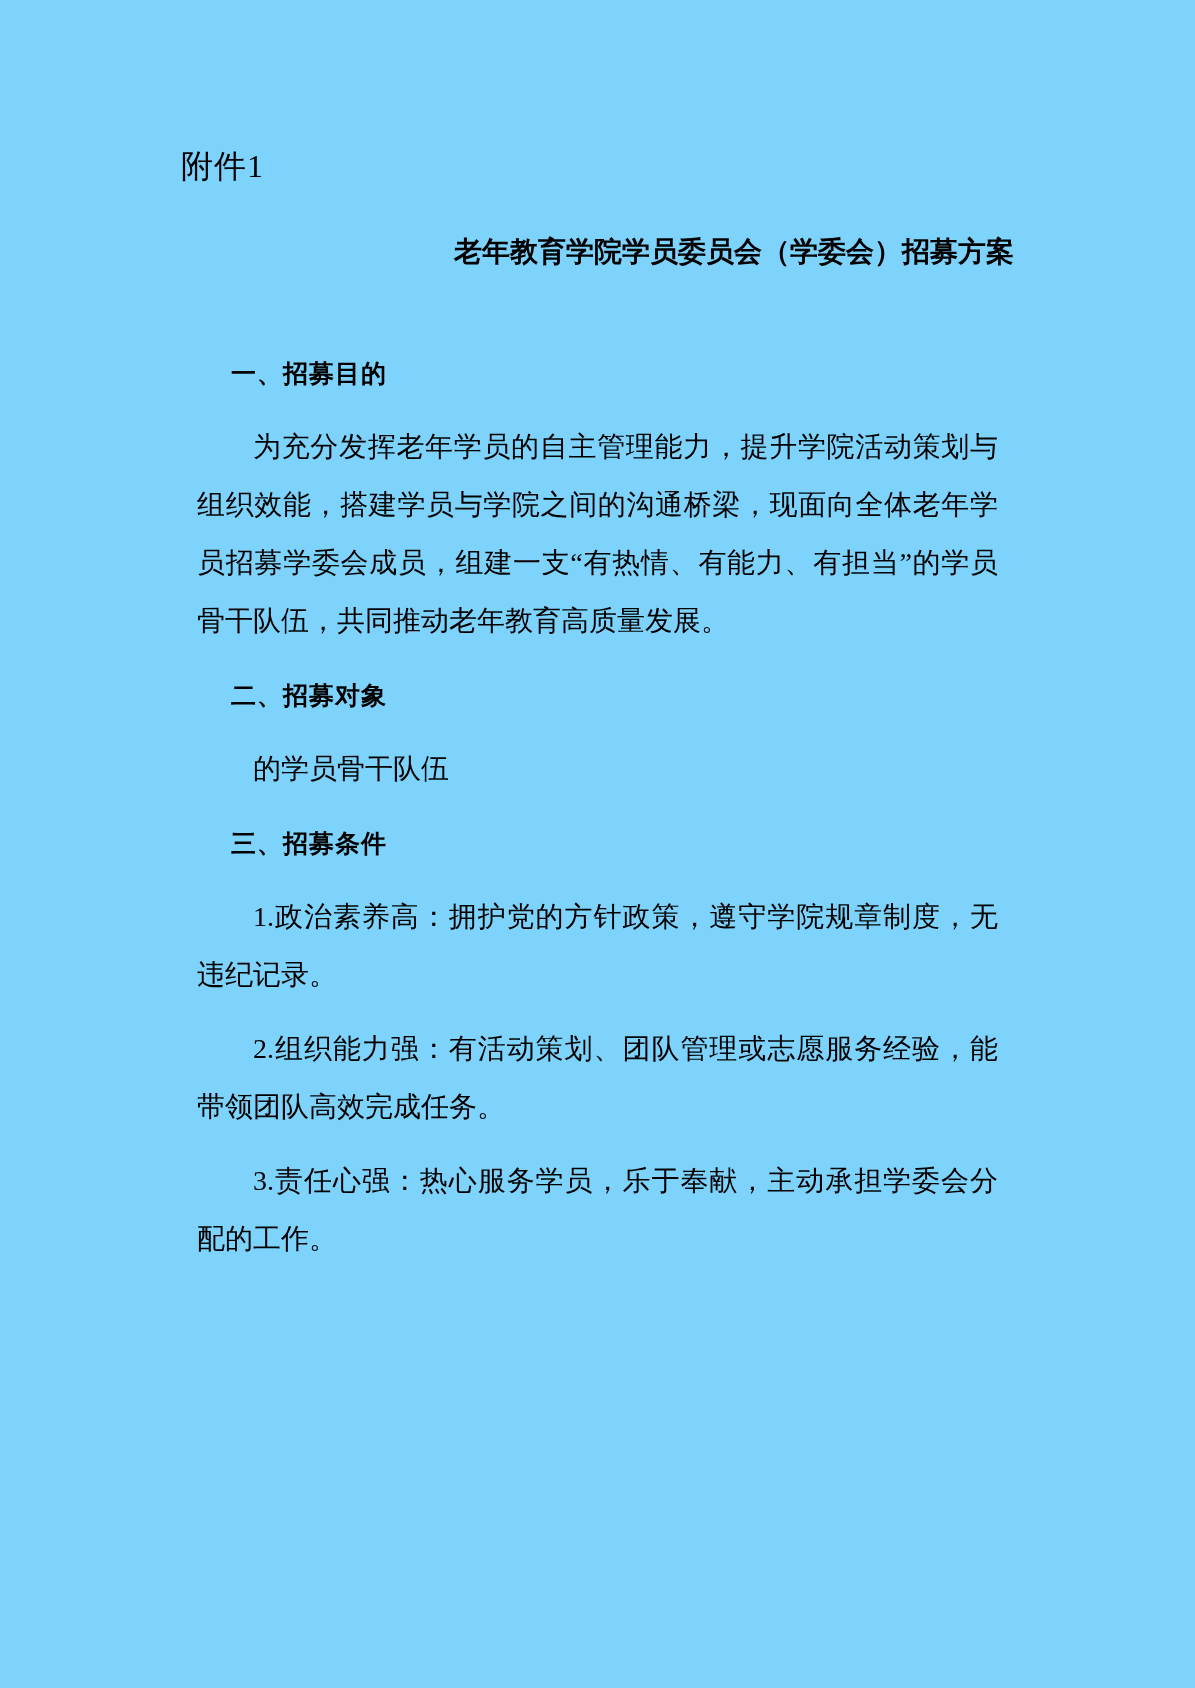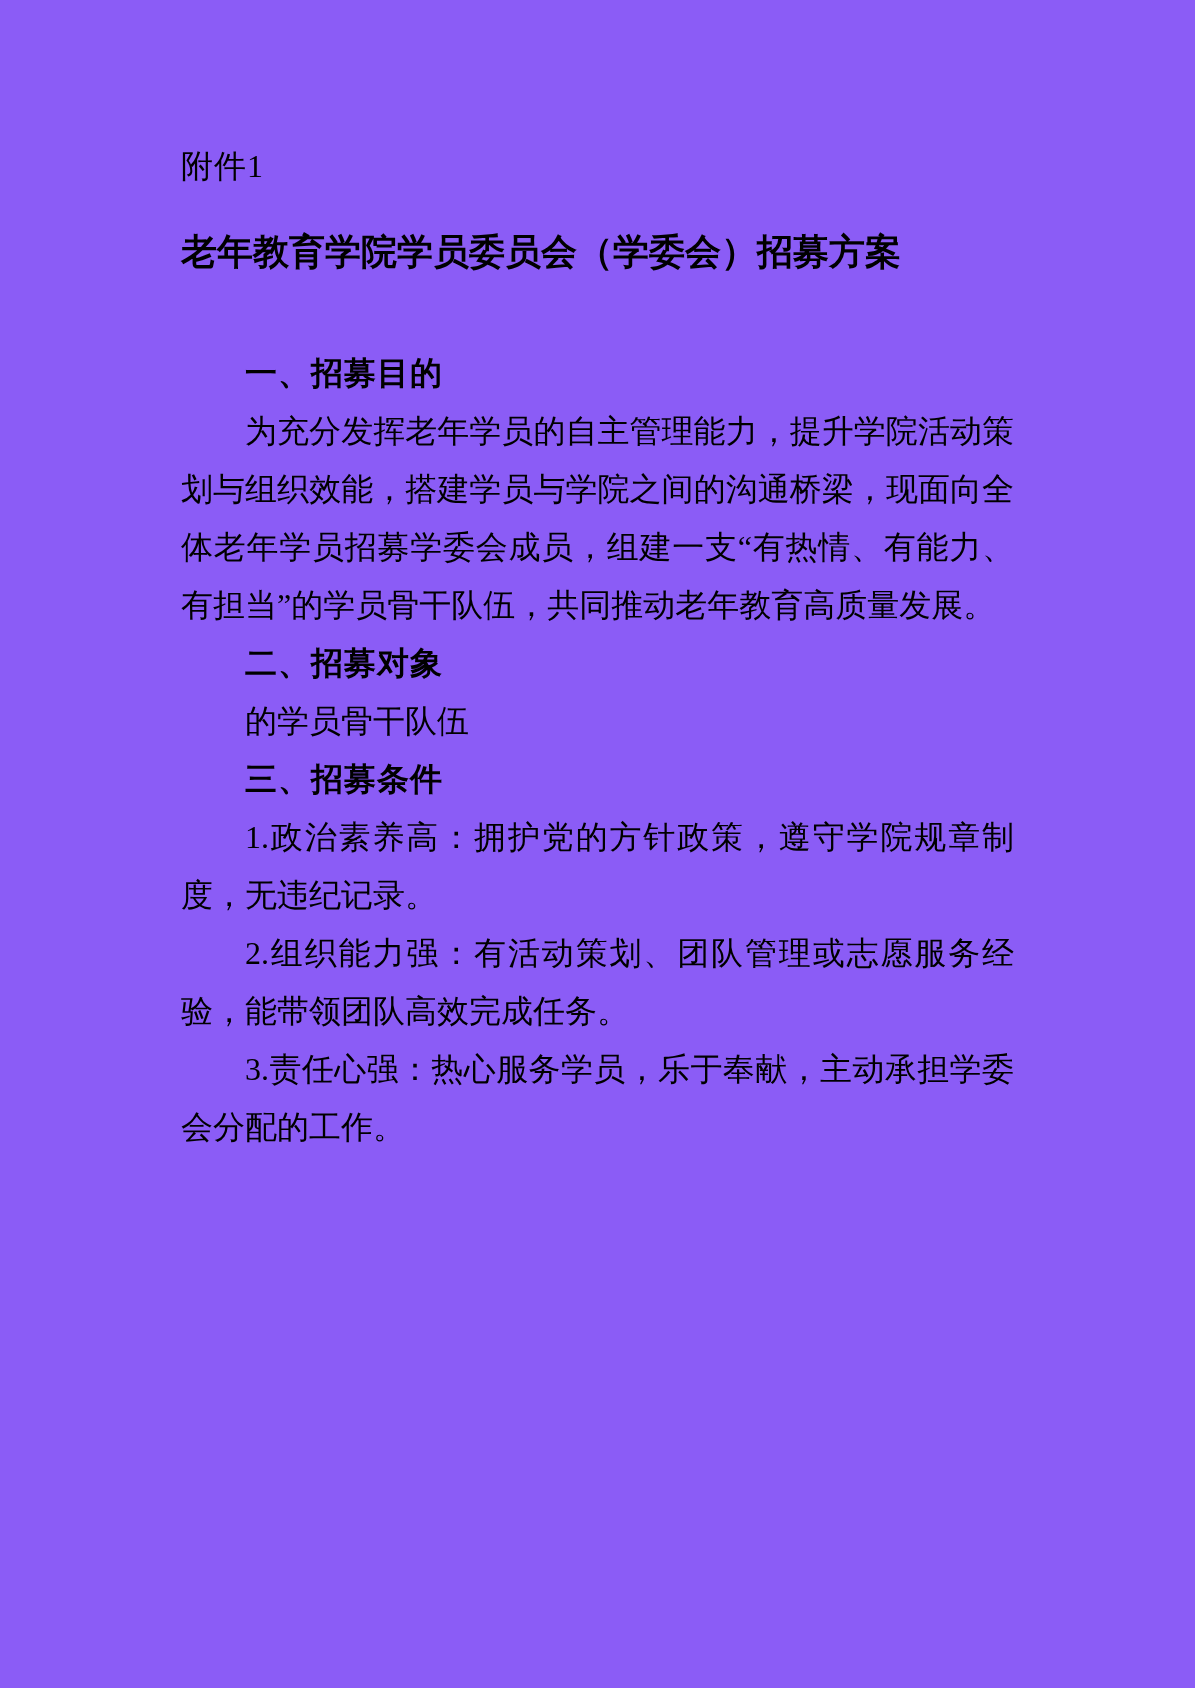--- a/index.html
+++ b/index.html
@@ -5,57 +5,57 @@
   html, body {
     margin: 0;
     padding: 0;
     background: #ffffff;
   }
   .page {
     position: relative;
     width: 1195px;
     height: 1688px;
     margin: 0 auto;
-    background: #8b5cf6;
+    background: #7dd3fc;
     box-sizing: border-box;
     padding: 137px 181px 0 181px;
     overflow: hidden;
     color: #000000;
     font-family: "Liberation Serif", "DejaVu Serif", serif;
   }
   .attachment-label {
     font-size: 32px;
     line-height: 58px;
     font-weight: 400;
     letter-spacing: 1px;
   }
   .doc-title {
     margin: 22px 0 0 0;
-    font-size: 36px;
+    font-size: 28px;
     line-height: 70px;
     font-weight: 700;
-    text-align: left;
+    text-align: right;
     font-family: "Liberation Serif", "DejaVu Serif", serif;
     letter-spacing: 0;
   }
   .doc-body {
     margin-top: 57px;
   }
   .section-heading {
     margin: 0;
-    font-size: 32px;
+    font-size: 25px;
     line-height: 58px;
     font-weight: 700;
     font-family: "Liberation Sans", "DejaVu Sans", sans-serif;
     text-indent: 2em;
     letter-spacing: 1px;
   }
   .para {
-    margin: 0;
-    font-size: 32px;
+    margin: 16px;
+    font-size: 28px;
     line-height: 58px;
     font-weight: 400;
     text-indent: 2em;
     text-align: justify;
     text-justify: inter-ideograph;
     word-break: break-all;
     letter-spacing: 0;
   }
 </style>
 </head>

